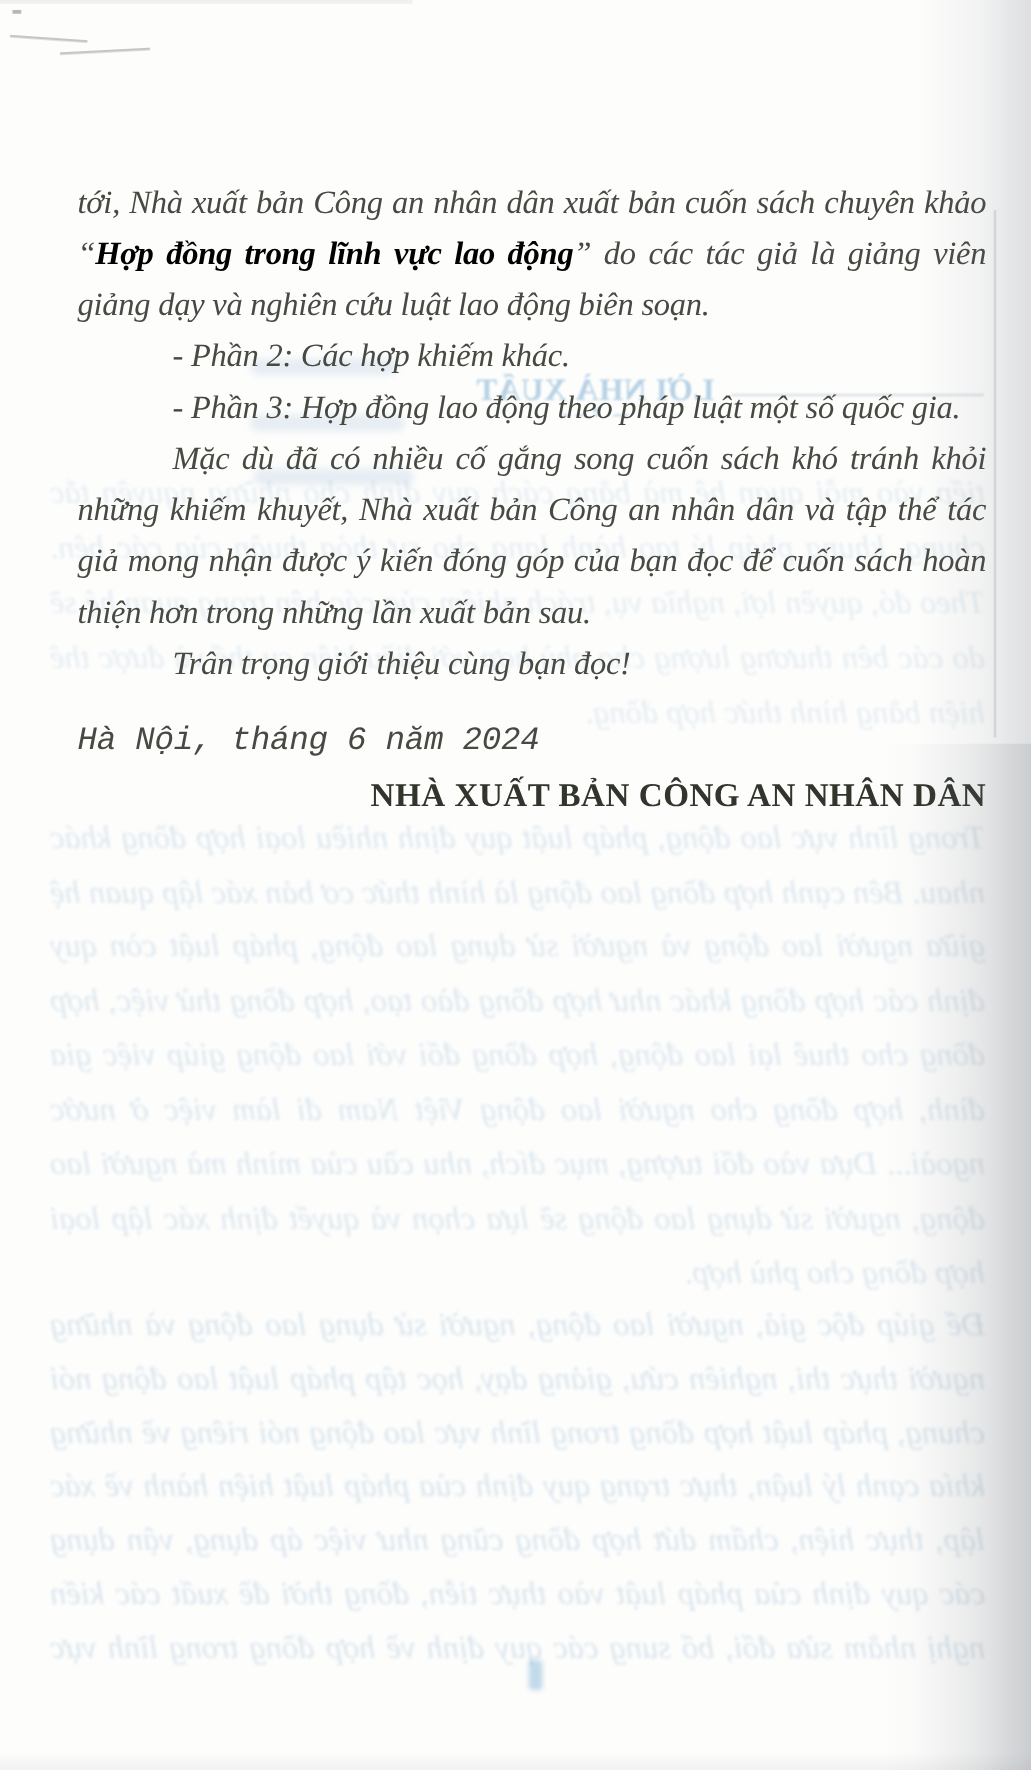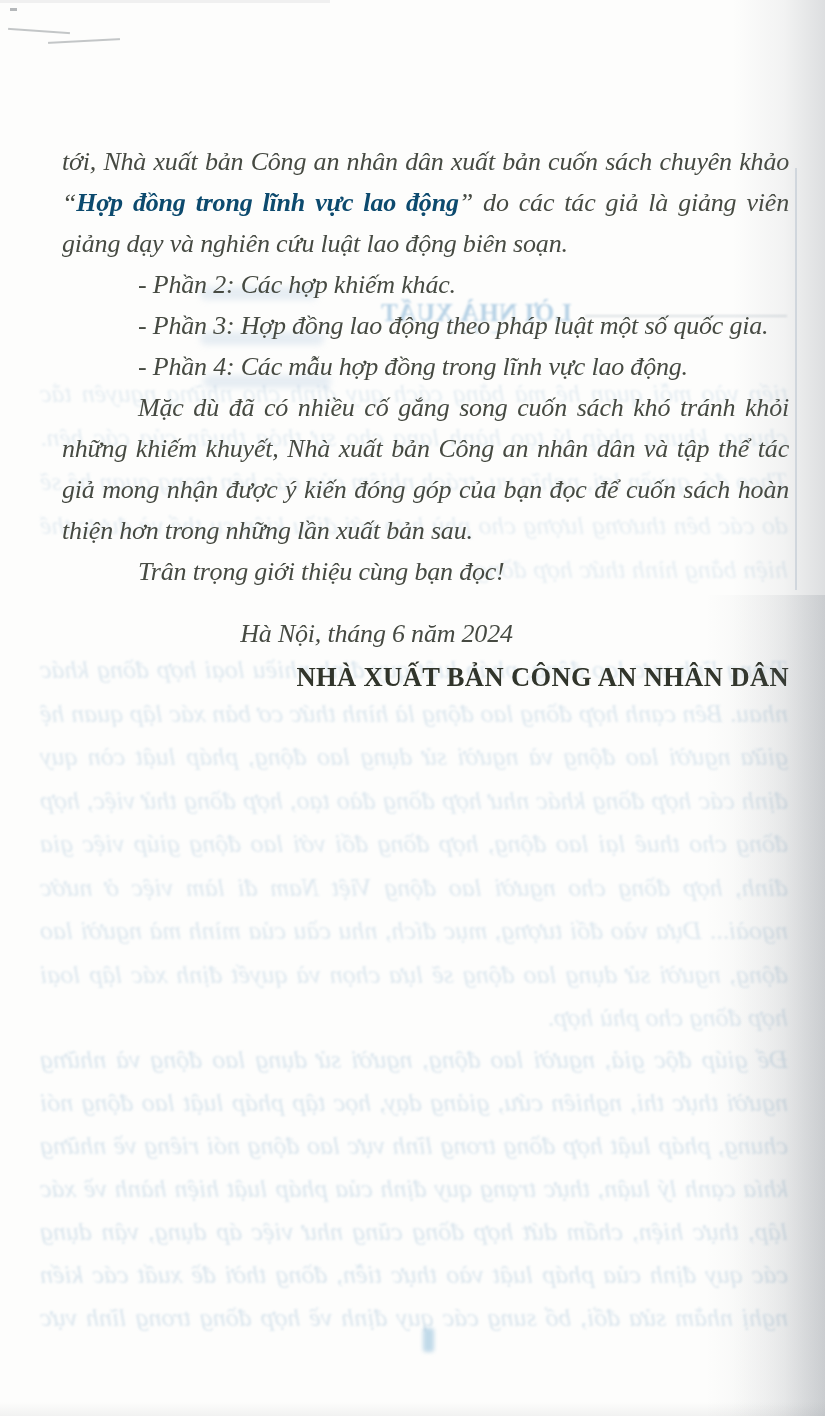--- a/index.html
+++ b/index.html
@@ -21,25 +21,26 @@
     width: 727px;
     font-size: 26px;
     font-style: italic;
     line-height: 41px;
     letter-spacing: -0.2px;
     text-align: justify;
     color: #464a42;
   }
   .content p { margin: 0; }
   .content p.indent { text-indent: 76px; }
-  .inline-title { font-weight: bold; color: #0c4a6e; }
+  .inline-title { font-weight: bold; color: #000000; }
   .dateline {
     margin-top: 21px !important;
-    text-align: center;
+    text-align: left;
     padding-right: 98px;
+    font-family: Liberation Mono, monospace;
   }
   .signature {
     margin-top: 3px !important;
     font-style: normal;
     font-weight: bold;
     text-align: right;
     letter-spacing: 0.4px;
     color: #31352b;
     font-size: 26.5px;
   }
@@ -125,21 +126,20 @@
   <div class="bleed bleed-para-c">Để giúp độc giả, người lao động, người sử dụng lao động và những người thực thi, nghiên cứu, giảng dạy, học tập pháp luật lao động nói chung, pháp luật hợp đồng trong lĩnh vực lao động nói riêng về những khía cạnh lý luận, thực trạng quy định của pháp luật hiện hành về xác lập, thực hiện, chấm dứt hợp đồng cũng như việc áp dụng, vận dụng các quy định của pháp luật vào thực tiễn, đồng thời đề xuất các kiến nghị nhằm sửa đổi, bổ sung các quy định về hợp đồng trong lĩnh vực lao động trong thời gian</div>
   <div class="smudge smudge-1"></div>
   <div class="smudge smudge-2"></div>
   <div class="smudge smudge-3"></div>
   <div class="smudge smudge-pagenum"></div>
 
   <div class="content">
     <p><span>tới, Nhà xuất bản Công an nhân dân xuất bản cuốn sách chuyên khảo “</span><span class="inline-title">Hợp đồng trong lĩnh vực lao động</span><span>” do các tác giả là giảng viên giảng dạy và nghiên cứu luật lao động biên soạn.</span></p>
     <p class="indent">- Phần 2: Các hợp khiếm khác.</p>
     <p class="indent">- Phần 3: Hợp đồng lao động theo pháp luật một số quốc gia.</p>
-    <p class="indent">- Phần 4: Các mẫu hợp đồng trong lĩnh vực lao động.</p>
     <p class="indent">Mặc dù đã có nhiều cố gắng song cuốn sách khó tránh khỏi những khiếm khuyết, Nhà xuất bản Công an nhân dân và tập thể tác giả mong nhận được ý kiến đóng góp của bạn đọc để cuốn sách hoàn thiện hơn trong những lần xuất bản sau.</p>
     <p class="indent">Trân trọng giới thiệu cùng bạn đọc!</p>
     <p class="dateline">Hà Nội, tháng 6 năm 2024</p>
     <p class="signature">NHÀ XUẤT BẢN CÔNG AN NHÂN DÂN</p>
   </div>
 
   <div class="speck"></div>
   <div class="streak streak-1"></div>
   <div class="streak streak-2"></div>
   <div class="edge-top"></div>

